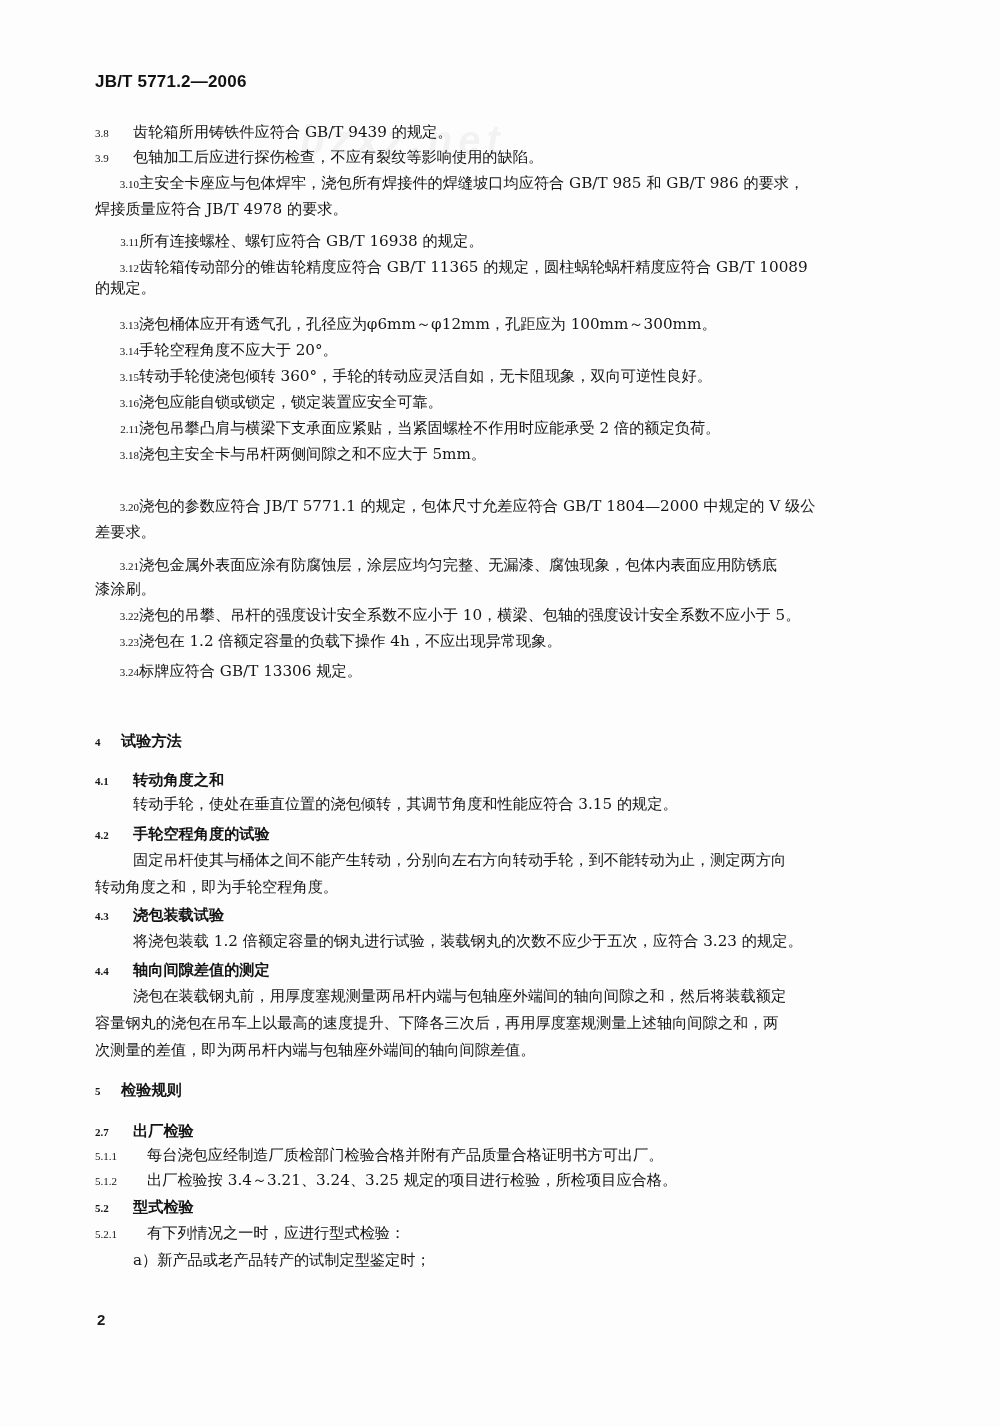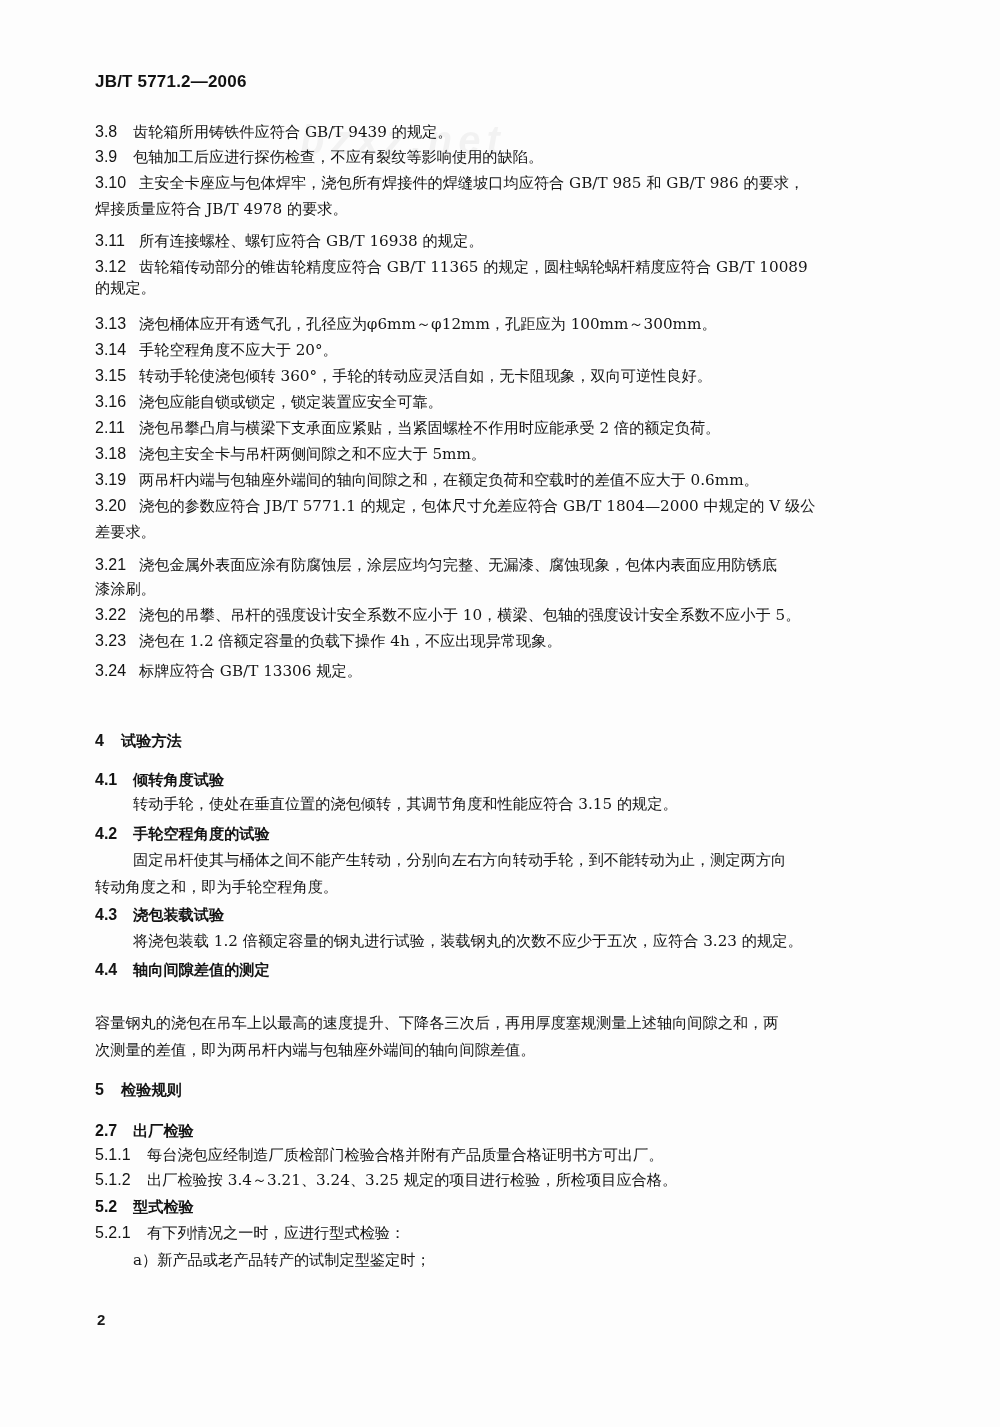--- a/index.html
+++ b/index.html
@@ -11,23 +11,23 @@
   .std-header {
     position: absolute; left: 95px; top: 72px;
     font-family: "Liberation Sans", "DejaVu Sans", sans-serif; font-size: 17px; font-weight: bold; letter-spacing: 0.2px;
     color: #111;
   }
   .line {
     position: absolute; left: 95px; white-space: nowrap;
     font-size: 15.2px; line-height: 20px; color: #141414;
   }
   .num {
-    font-family: Liberation Sans, sans-serif; font-size: 16px; display: inline-block; min-width: 38px;
+    font-family: Liberation Serif, serif; font-size: 11px; display: inline-block; min-width: 38px;
   }
-  .num.wide { min-width: 44px; }
+  .num.wide { min-width: 44px; text-align: right; }
   .num.wide2 { min-width: 52px; }
   .bold { font-weight: bold; }
   .heading .num { font-weight: bold; }
   .indent { left: 133px; }
   .sec .num { min-width: 26px; font-weight: bold; }
   .page-number {
     position: absolute; left: 97px; top: 1311px;
     font-family: "Liberation Sans", "DejaVu Sans", sans-serif; font-weight: bold; font-size: 15px;
   }
   .watermark {
@@ -50,42 +50,42 @@
   <div class="line" style="top:199px"><span>焊接质量应符合 JB/T 4978 的要求。</span></div>
   <div class="line" style="top:231px"><span class="num wide">3.11</span><span>所有连接螺栓、螺钉应符合 GB/T 16938 的规定。</span></div>
   <div class="line" style="top:257px"><span class="num wide">3.12</span><span>齿轮箱传动部分的锥齿轮精度应符合 GB/T 11365 的规定，圆柱蜗轮蜗杆精度应符合 GB/T 10089</span></div>
   <div class="line" style="top:278px"><span>的规定。</span></div>
   <div class="line" style="top:314px"><span class="num wide">3.13</span><span>浇包桶体应开有透气孔，孔径应为φ6mm～φ12mm，孔距应为 100mm～300mm。</span></div>
   <div class="line" style="top:340px"><span class="num wide">3.14</span><span>手轮空程角度不应大于 20°。</span></div>
   <div class="line" style="top:366px"><span class="num wide">3.15</span><span>转动手轮使浇包倾转 360°，手轮的转动应灵活自如，无卡阻现象，双向可逆性良好。</span></div>
   <div class="line" style="top:392px"><span class="num wide">3.16</span><span>浇包应能自锁或锁定，锁定装置应安全可靠。</span></div>
   <div class="line" style="top:418px"><span class="num wide">2.11</span><span>浇包吊攀凸肩与横梁下支承面应紧贴，当紧固螺栓不作用时应能承受 2 倍的额定负荷。</span></div>
   <div class="line" style="top:444px"><span class="num wide">3.18</span><span>浇包主安全卡与吊杆两侧间隙之和不应大于 5mm。</span></div>
-  <div class="line" style="top:470px"><span class="num wide">3.19</span><span>两吊杆内端与包轴座外端间的轴向间隙之和，在额定负荷和空载时的差值不应大于 0.6mm。</span></div>
   <div class="line" style="top:496px"><span class="num wide">3.20</span><span>浇包的参数应符合 JB/T 5771.1 的规定，包体尺寸允差应符合 GB/T 1804—2000 中规定的 V 级公</span></div>
   <div class="line" style="top:522px"><span>差要求。</span></div>
   <div class="line" style="top:555px"><span class="num wide">3.21</span><span>浇包金属外表面应涂有防腐蚀层，涂层应均匀完整、无漏漆、腐蚀现象，包体内表面应用防锈底</span></div>
   <div class="line" style="top:579px"><span>漆涂刷。</span></div>
   <div class="line" style="top:605px"><span class="num wide">3.22</span><span>浇包的吊攀、吊杆的强度设计安全系数不应小于 10，横梁、包轴的强度设计安全系数不应小于 5。</span></div>
   <div class="line" style="top:631px"><span class="num wide">3.23</span><span>浇包在 1.2 倍额定容量的负载下操作 4h，不应出现异常现象。</span></div>
   <div class="line" style="top:661px"><span class="num wide">3.24</span><span>标牌应符合 GB/T 13306 规定。</span></div>
 
   <div class="line sec bold" style="top:731px"><span class="num">4</span><span class="bold">试验方法</span></div>
 
-  <div class="line heading bold" style="top:770px"><span class="num">4.1</span><span>倾转角度试验</span></div>
+  <div class="line heading bold" style="top:770px"><span class="num">4.1</span><span>转动角度之和</span></div>
   <div class="line indent" style="top:794px"><span>转动手轮，使处在垂直位置的浇包倾转，其调节角度和性能应符合 3.15 的规定。</span></div>
 
   <div class="line heading bold" style="top:824px"><span class="num">4.2</span><span>手轮空程角度的试验</span></div>
   <div class="line indent" style="top:850px"><span>固定吊杆使其与桶体之间不能产生转动，分别向左右方向转动手轮，到不能转动为止，测定两方向</span></div>
   <div class="line" style="top:877px"><span>转动角度之和，即为手轮空程角度。</span></div>
 
   <div class="line heading bold" style="top:905px"><span class="num">4.3</span><span>浇包装载试验</span></div>
   <div class="line indent" style="top:931px"><span>将浇包装载 1.2 倍额定容量的钢丸进行试验，装载钢丸的次数不应少于五次，应符合 3.23 的规定。</span></div>
 
   <div class="line heading bold" style="top:960px"><span class="num">4.4</span><span>轴向间隙差值的测定</span></div>
+  <div class="line indent" style="top:986px"><span>浇包在装载钢丸前，用厚度塞规测量两吊杆内端与包轴座外端间的轴向间隙之和，然后将装载额定</span></div>
   <div class="line" style="top:1040px"><span>次测量的差值，即为两吊杆内端与包轴座外端间的轴向间隙差值。</span></div>
   <div class="line" style="top:1013px"><span>容量钢丸的浇包在吊车上以最高的速度提升、下降各三次后，再用厚度塞规测量上述轴向间隙之和，两</span></div>
 
   <div class="line sec bold" style="top:1080px"><span class="num">5</span><span class="bold">检验规则</span></div>
 
   <div class="line heading bold" style="top:1121px"><span class="num">2.7</span><span>出厂检验</span></div>
   <div class="line" style="top:1145px"><span class="num wide2">5.1.1</span><span>每台浇包应经制造厂质检部门检验合格并附有产品质量合格证明书方可出厂。</span></div>
   <div class="line" style="top:1170px"><span class="num wide2">5.1.2</span><span>出厂检验按 3.4～3.21、3.24、3.25 规定的项目进行检验，所检项目应合格。</span></div>
   <div class="line heading bold" style="top:1197px"><span class="num">5.2</span><span>型式检验</span></div>
   <div class="line" style="top:1223px"><span class="num wide2">5.2.1</span><span>有下列情况之一时，应进行型式检验：</span></div>

